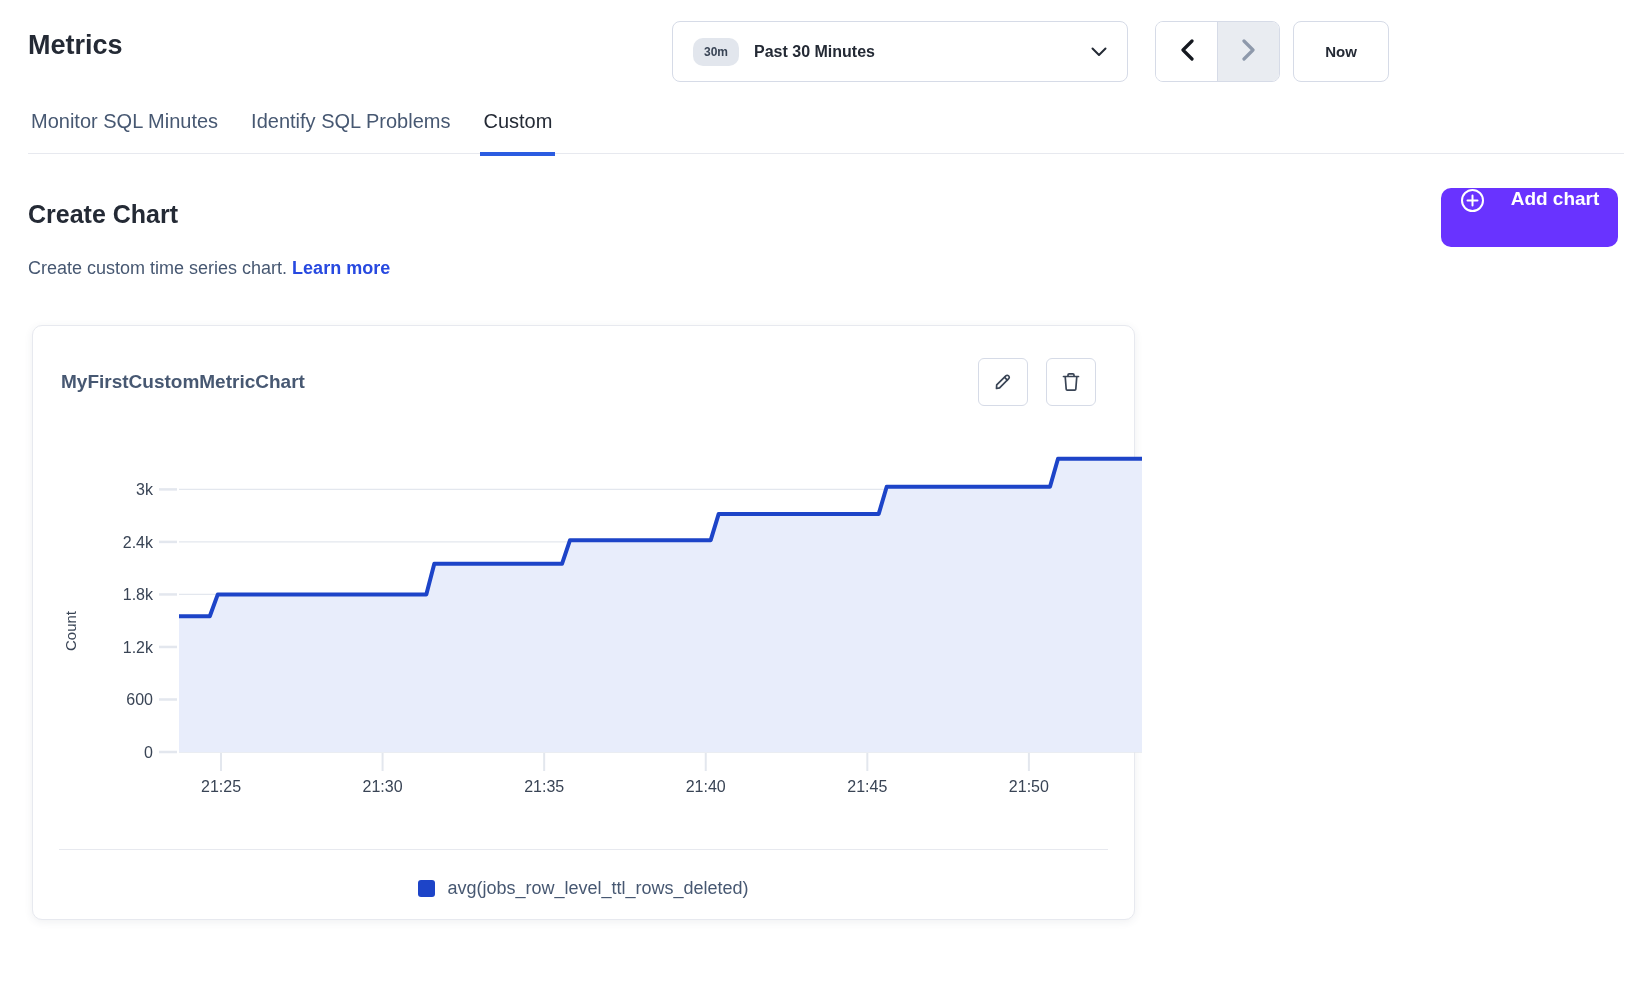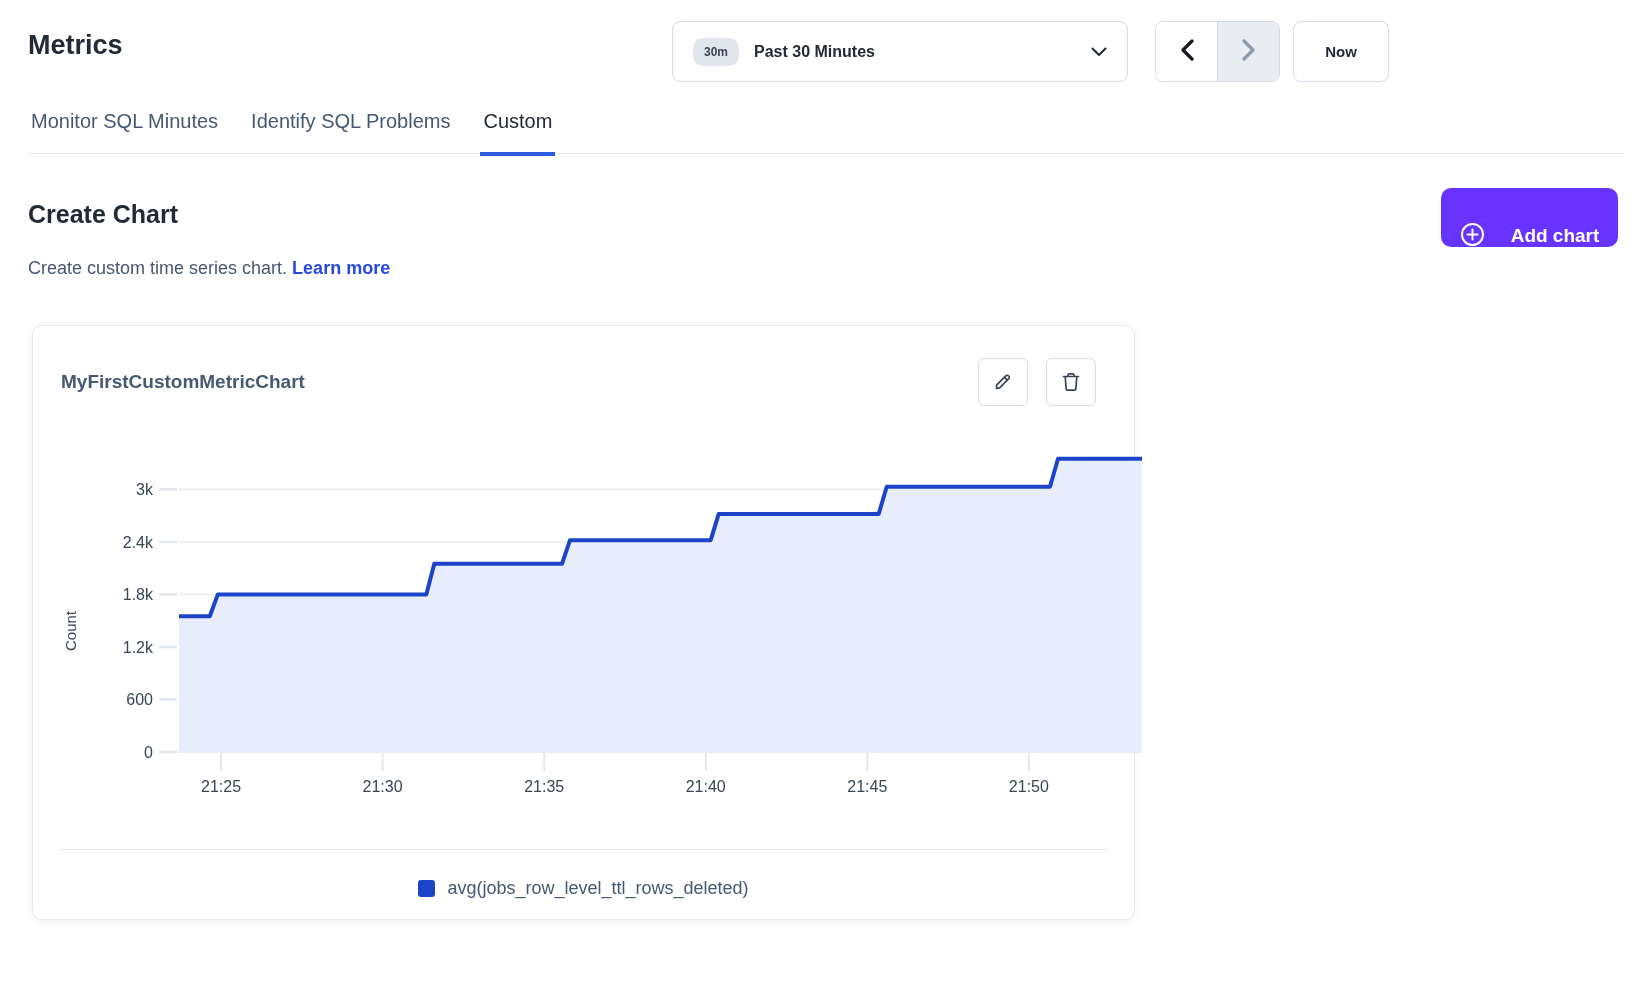--- a/index.html
+++ b/index.html
@@ -32,21 +32,21 @@
          border-bottom:4px solid transparent; margin-bottom:-3px; cursor:pointer; }
   .tab.active { color:var(--text-dark,#242a35); border-bottom-color:var(--tab-underline,#2b5ce1); }
 
   
   .section-heading { left:28px; top:200px; font-size:25px; font-weight:700; color:var(--text-dark,#242a35); }
   .section-desc { left:28px; top:258px; font-size:18px; color:var(--text-slate,#475872); }
   .learn-more { color:var(--link-blue,#2749e0); font-weight:700; cursor:pointer; text-decoration:none; }
 
   .add-chart-btn { left:1441px; top:188px; width:177px; height:59px; background:var(--accent-purple,#6933ff);
                    border:none; border-radius:10px; color:#fff; font-size:19px; font-weight:700;
-                   display:flex; align-items:flex-end; justify-content:center; gap:26px; cursor:pointer;
+                   display:flex; align-items:flex-start; justify-content:center; gap:26px; cursor:pointer;
                    font-family:"Liberation Sans", sans-serif; }
 
   
   .card { left:32px; top:325px; width:1103px; height:595px; background:#fff; border:1px solid var(--divider,#e7e9ef);
           border-radius:10px; box-shadow:0 2px 8px rgba(57,68,85,0.08); }
   .card-header { position:absolute; left:28px; right:38px; top:32px; display:flex; align-items:center; }
   .card-title { font-size:19px; font-weight:700; color:var(--text-slate,#475872); }
   .icon-btns { margin-left:auto; display:flex; gap:18px; }
   .icon-btn { width:50px; height:48px; border:1px solid var(--control-border,#d6dbe7); border-radius:6px;
               background:#fff; display:flex; align-items:center; justify-content:center; cursor:pointer; }

